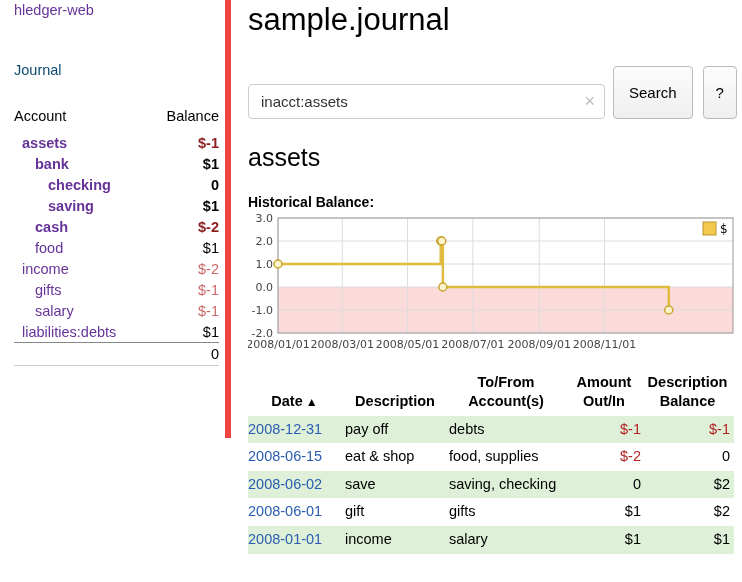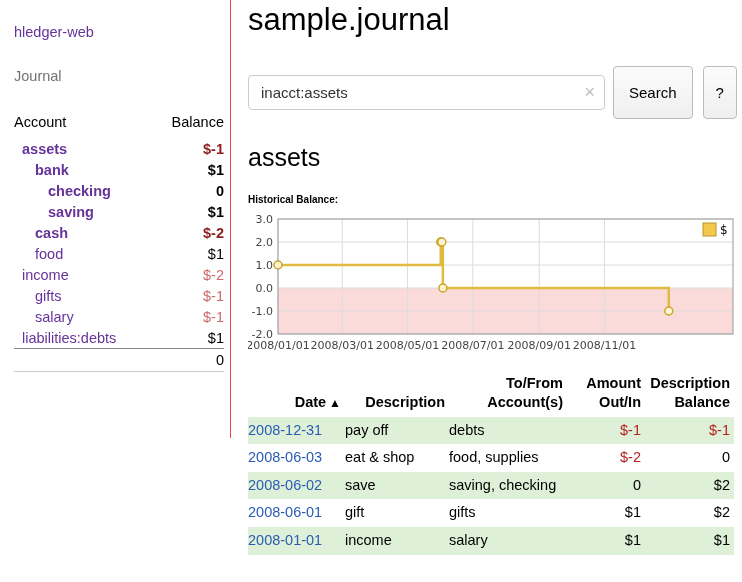--- a/index.html
+++ b/index.html
@@ -7,70 +7,70 @@
   body {
     width:742px; height:582px; overflow:hidden; position:relative;
     font-family:"Liberation Sans","DejaVu Sans",sans-serif;
     font-size:14.5px; color:#000;
   }
   .app { display:flex; align-items:flex-start; }
 
   
   .sidebar {
     width:231px; min-height:438px; flex:0 0 231px;
-    border-right:1px solid #ef4444;
-    padding:24px 6px 0 14px;
+    border-right:6px solid #ef4444;
+    padding:2px 6px 0 14px;
   }
   .app-title { color:#663399; text-decoration:none; display:inline-block; cursor:pointer; }
-  .journal-link { color:#737373; text-decoration:none; display:inline-block; margin-top:28px; cursor:pointer; }
+  .journal-link { color:#0c4a6e; text-decoration:none; display:inline-block; margin-top:44px; cursor:pointer; }
   table.accounts { width:100%; border-collapse:collapse; margin-top:28px; }
   table.accounts th { font-weight:normal; text-align:left; padding:2px 0 8px 0; }
   table.accounts th.bal-h { text-align:right; }
   table.accounts td { padding:2.5px 0; white-space:nowrap; }
   table.accounts td.bal { text-align:right; }
   a.acct { color:#663399; text-decoration:none; cursor:pointer; }
   .d1 { padding-left:8px; display:inline-block; }
   .d2 { padding-left:21px; display:inline-block; }
   .d3 { padding-left:34px; display:inline-block; }
   .bold { font-weight:bold; }
   .neg { color:#8b1d1d; }
   .negfaded { color:#c96a6a; }
   tr.total td { border-top:1px solid #888; border-bottom:1px solid #ccc; text-align:right; padding:3px 0; }
 
   
   .main { flex:1; padding:2px 8px 0 17px; }
   h1.page-title { font-size:31px; font-weight:400; letter-spacing:0; }
-  .search-row { display:flex; align-items:center; margin-top:28px; }
+  .search-row { display:flex; align-items:flex-end; margin-top:28px; }
   .search-wrap { position:relative; }
   .search-input {
     width:357px; height:35px; font-size:15px; color:#333;
     padding:6px 30px 6px 12px; border:1px solid #ccc; border-radius:4px;
     font-family:"Liberation Sans","DejaVu Sans",sans-serif; outline:none;
   }
   .clear-icon {
     position:absolute; right:10px; top:6px; color:#bbb; font-size:18px;
     line-height:22px; cursor:pointer;
   }
   .btn {
     height:53px; margin-left:8px; padding:0 15px; font-size:15px; color:#000;
     background:linear-gradient(#fcfcfc,#efefef); border:1px solid #bbb; border-radius:4px;
     font-family:"Liberation Sans","DejaVu Sans",sans-serif; cursor:pointer;
   }
   .btn-help { margin-left:10px; padding:0 12px; }
   h2.account-heading { font-size:25px; font-weight:500; margin-top:24px; }
-  .chart-heading { font-weight:bold; margin-top:22px; font-size:10px; }
-
-  
-  .chart { margin-top:6px; }
+  .chart-heading { font-weight:bold; margin-top:22px; font-size:14px; }
+
+  
+  .chart { }
   svg text { font-family:"DejaVu Sans","Liberation Sans",sans-serif; font-size:11px; fill:#444; }
   svg text.legend { font-size:12px; fill:#000; }
 
   
   table.register { width:486px; border-collapse:collapse; margin-top:16px; font-size:14.5px; }
-  table.register th { text-align:right; vertical-align:bottom; font-weight:bold; padding:2px 4px 5px 0; line-height:1.3; }
+  table.register th { text-align:center; vertical-align:bottom; font-weight:bold; padding:2px 4px 5px 0; line-height:1.3; }
   table.register td { padding:4px 4px 4px 0; vertical-align:top; line-height:1.35; }
   .col-date { width:97px; }
   .col-desc { width:104px; }
   .col-acct { width:118px; }
   .col-amt  { width:78px; text-align:right; }
   .col-bal  { width:89px; text-align:right; }
   td.col-acct { padding-right:20px; }
   tr.stripe { background:#dff0d8;padding-left:48px; }
   a.date-link { color:#2a5db2; text-decoration:none; cursor:pointer; white-space:nowrap; }
   .amt-neg { color:#b22222; }
@@ -211,21 +211,21 @@
       </thead>
       <tbody>
           <tr class="stripe">
             <td class="col-date"><a class="date-link">2008-12-31</a></td>
             <td class="col-desc">pay off</td>
             <td class="col-acct">debts</td>
             <td class="col-amt amt-neg">$-1</td>
             <td class="col-bal amt-neg">$-1</td>
           </tr>
           <tr>
-            <td class="col-date"><a class="date-link">2008-06-03</a></td>
+            <td class="col-date"><a class="date-link">2008-06-15</a></td>
             <td class="col-desc">eat &amp; shop</td>
             <td class="col-acct">food, supplies</td>
             <td class="col-amt amt-neg">$-2</td>
             <td class="col-bal">0</td>
           </tr>
           <tr class="stripe">
             <td class="col-date"><a class="date-link">2008-06-02</a></td>
             <td class="col-desc">save</td>
             <td class="col-acct">saving, checking</td>
             <td class="col-amt">0</td>

